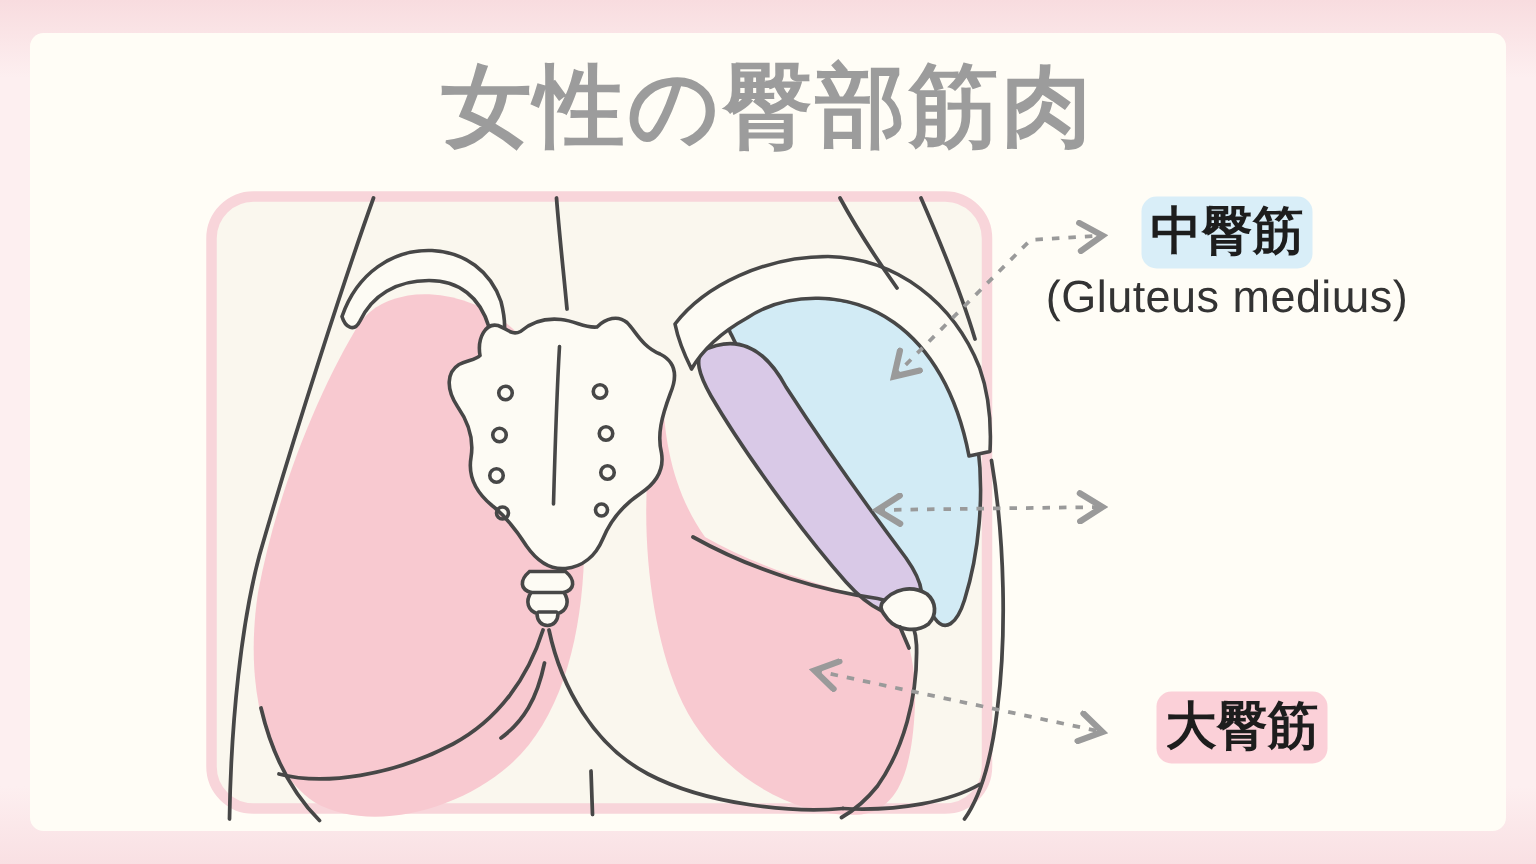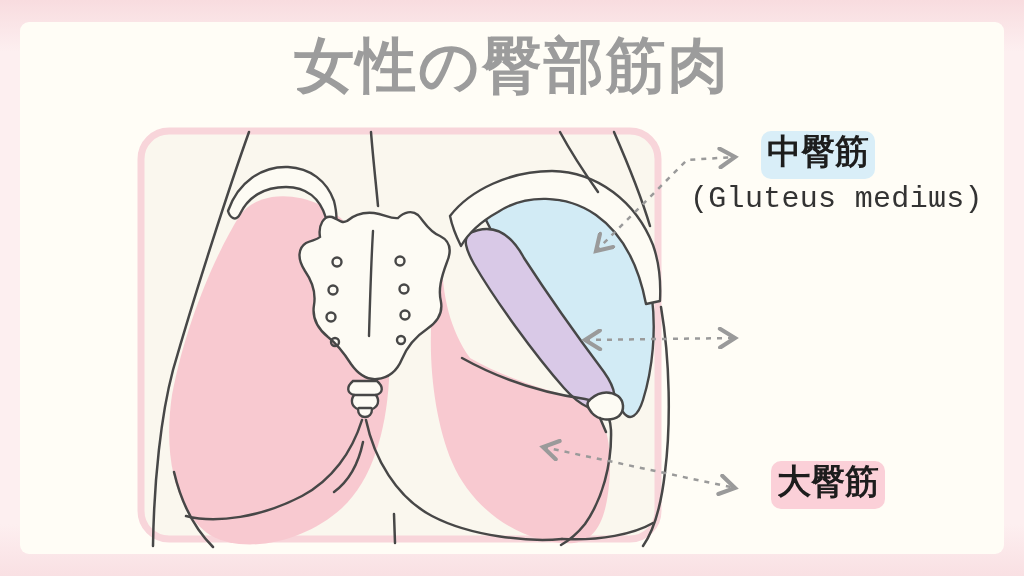--- a/index.html
+++ b/index.html
@@ -1,19 +1,19 @@
 <!DOCTYPE html>
 <html><head>
 <meta charset="utf-8">
 <style>
   html,body{margin:0;padding:0;}
   .screen{
     position:relative;width:1024px;height:576px;overflow:hidden;
     background:linear-gradient(180deg,#f8dcdf 0%,#fdeff0 9%,#fdeff0 91%,#f9e0e3 100%);
-    font-family:Liberation Mono, monospace;
+    font-family:Liberation Sans, sans-serif;
   }
   .card{
     position:absolute;left:20px;top:22px;width:984px;height:532px;
     background:#fffdf6;border-radius:9px;
   }
   .title{
     position:absolute;left:0;top:36px;width:1024px;text-align:center;
     font-size:60px;font-weight:bold;letter-spacing:2px;color:#9c9c9c;line-height:1.15;
   }
   .diagram-svg{position:absolute;left:0;top:0;width:1024px;height:576px;}

